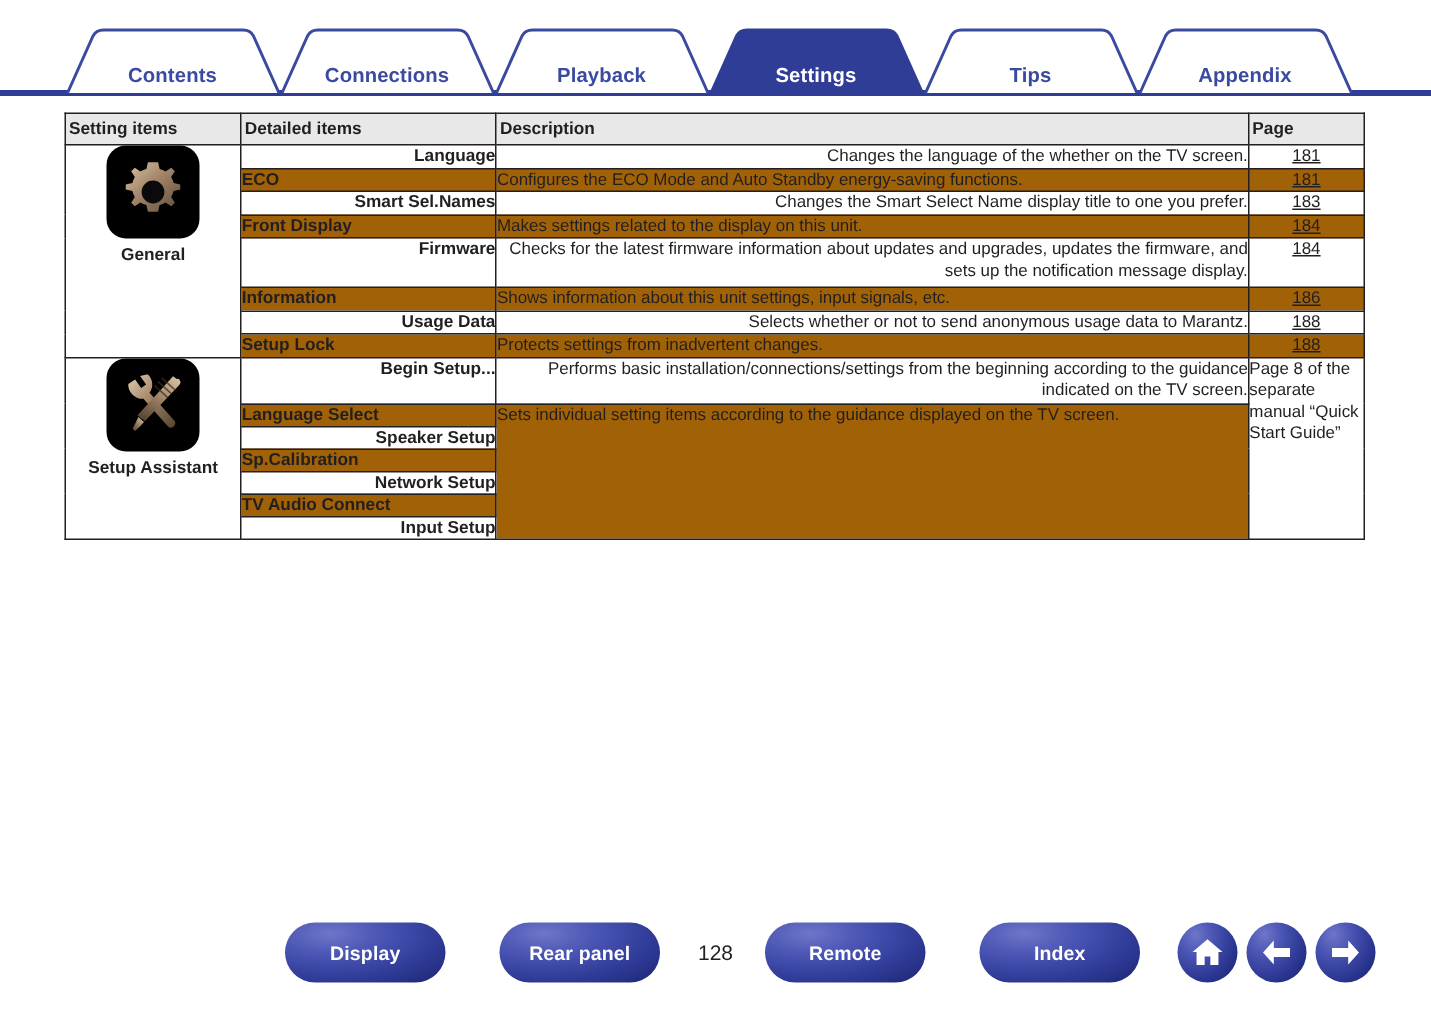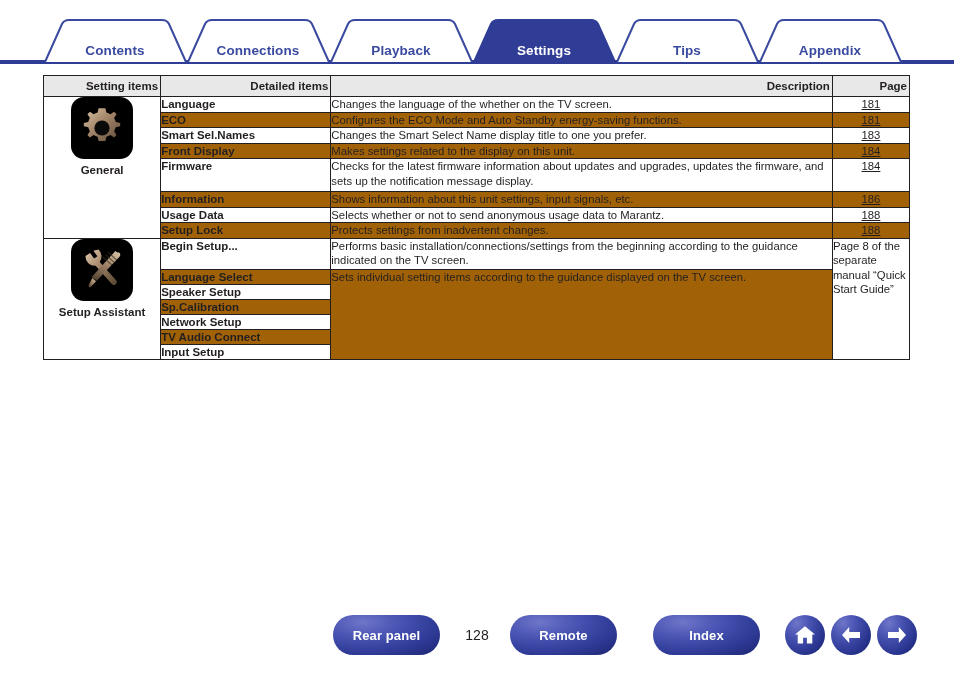--- a/index.html
+++ b/index.html
@@ -53,21 +53,21 @@
   }
   #main-table td, #main-table th {
     border: 1px solid #231f20;
     padding: 0;
     vertical-align: top;
   }
   #main-table th {
     background: #e8e8e8;
     font-size: 11.5px;
     font-weight: bold;
-    text-align: right;
+    text-align: left;
     height: 20px;
     line-height: 20px;
     padding: 0 2px;
     vertical-align: middle;
   }
   .col-icon   { width: 117px; }
   .col-detail { width: 170px; }
   .col-desc   { width: 501px; }
   .col-page   { width: 77px; }
 
@@ -116,21 +116,21 @@
   }
   td.page-cell.left-align {
     text-align: left;
     padding-left: 6px;
   }
   .pagelink {
     text-decoration: underline;
     color: #231f20;
   }
   .shaded { background: #a16207; }
-  .plain  { background: #ffffff; }
+  .plain  { background: #ffffff; text-align: right; }
 
   
   #footer {
     position: absolute;
     left: 0;
     top: 615px;
     width: 954px;
     height: 45px;
   }
   .pill {
@@ -337,20 +337,23 @@
     </tr>
     <tr>
       <td class="detail-cell plain">Input Setup</td>
     </tr>
 
   </tbody>
 </table>
 
 <div id="footer">
 
+  <div class="pill" style="left:190px; width:107px;">
+    <span>Display</span>
+  </div>
   <div class="pill" style="left:333px; width:107px;">
     <span>Rear panel</span>
   </div>
 
   <div id="page-num">128</div>
 
   <div class="pill" style="left:653px; width:107px;">
     <span>Index</span>
   </div>
   <div class="pill" style="left:510px; width:107px;">

